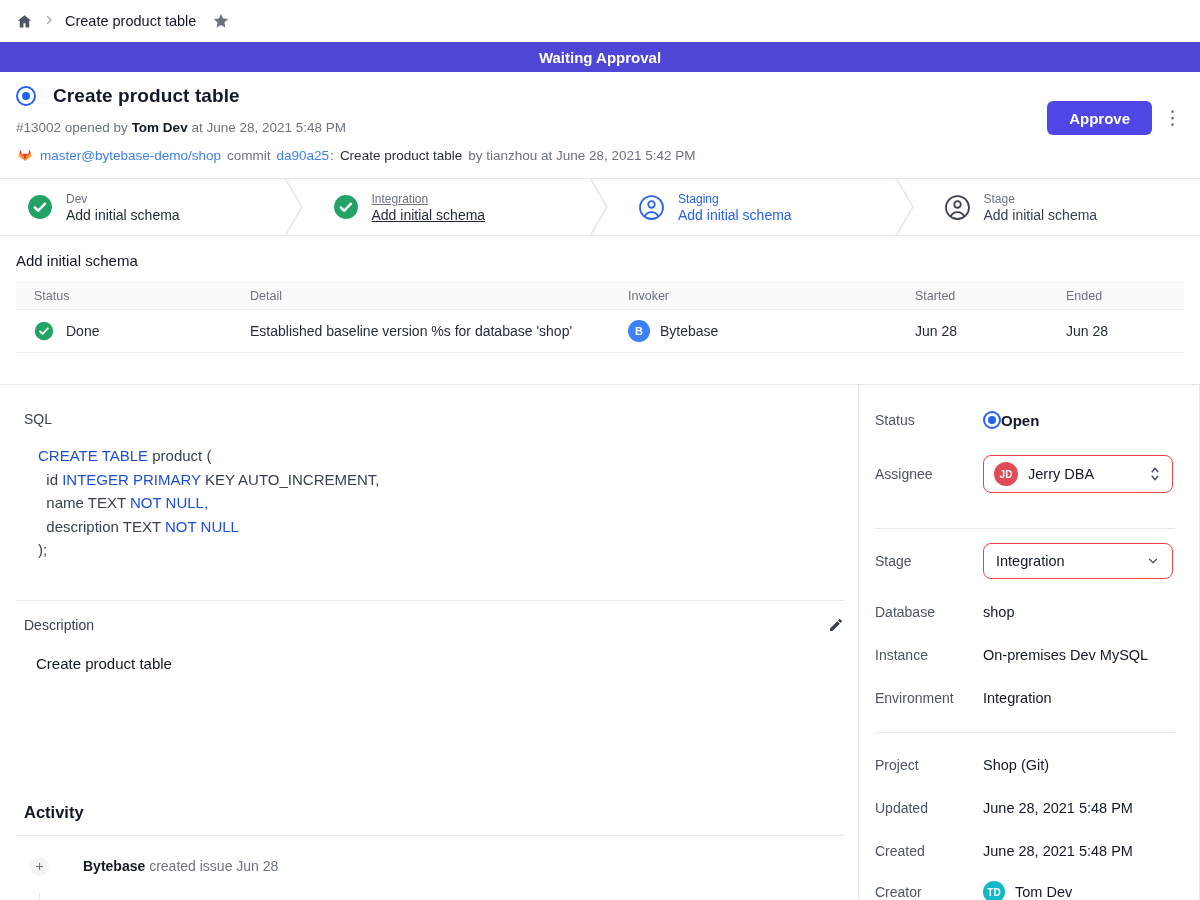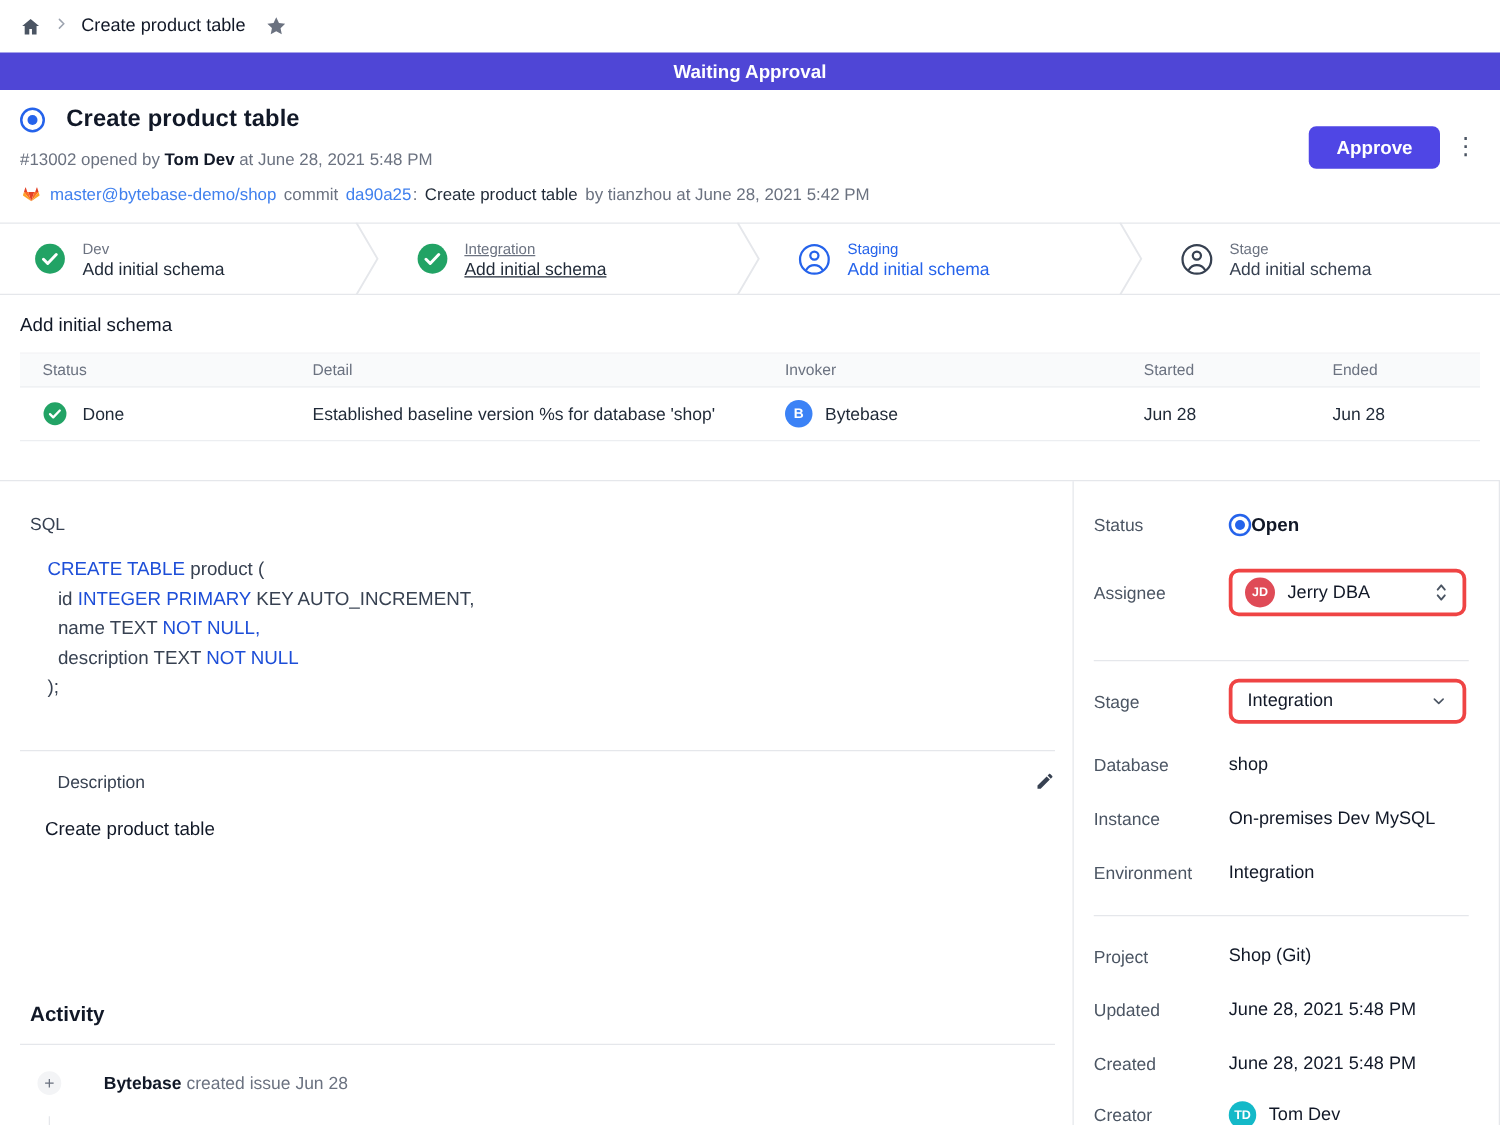--- a/index.html
+++ b/index.html
@@ -53,21 +53,21 @@
   .cell-status { display:flex; align-items:center; gap:12px; }
   .cell-invoker { display:flex; align-items:center; gap:10px; }
   .avatar { border-radius:50%; color:#fff; font-weight:700; display:inline-flex; align-items:center; justify-content:center; flex:none; }
   .avatar.b { width:22px; height:22px; background:#3b82f6; font-size:11px; }
 
   
   .content { display:flex; height:532px; border-top:1px solid #e5e7eb; border-right:1px solid #e5e7eb; }
   .main { width:858px; position:relative; }
   .side { width:341px; border-left:1px solid #e5e7eb; padding-left:16px; }
 
-  .sql-label, .desc-label { font-size:14px; color:#374151;margin-left:22px; }
+  .sql-label, .desc-label { font-size:14px; color:#374151; }
   .sql-label { margin:26px 0 0 24px; }
   .sql-code { margin:17px 0 0 38px; font-size:15px; line-height:23.5px; color:#374151; }
   .sql-line { white-space:pre; }
   .sql-line .kw { color:#1d4ed8; }
   .divider { border-top:1px solid #e5e7eb; margin:0 14px 0 16px; }
   .div1 { margin-top:38px; }
   .desc-head { margin:16px 14px 0 24px; display:flex; align-items:center; justify-content:space-between; }
   .desc-text { margin:22px 0 0 36px; font-size:15px; color:#111827; }
   .activity-heading { margin:131px 0 0 24px; font-size:16.5px; font-weight:700; color:#111827; }
   .div2 { margin-top:13px; }
@@ -79,21 +79,21 @@
   .timeline-line { position:absolute; left:39px; top:876px; height:30px; width:1px; background:#e5e7eb; }
   .main .timeline-line { top:508px; height:24px; }
 
   
   .srow { display:flex; align-items:center; }
   .srow .lbl { width:108px; flex:none; font-size:14px; color:#4b5563; }
   .srow .val { font-size:14.5px; color:#111827; font-weight:500; }
   .srow-status { margin-top:26px; }
   .srow-status .val { font-size:15px; margin-left:0;font-weight:bold; }
   .srow-assignee { margin-top:26px; }
-  .selectbox { width:190px; height:38px; border:3px solid #ef4444; border-radius:8px; display:flex; align-items:center;
+  .selectbox { width:190px; height:38px; border:1px solid #ef4444; border-radius:8px; display:flex; align-items:center;
     padding:0 10px; gap:10px; background:#fff; cursor:pointer; }
   .selectbox .val { flex:1; }
   .avatar.jd { width:24px; height:24px; background:#df4b57; font-size:10px; }
   .avatar.td { width:22px; height:22px; background:#14b9c8; font-size:10px; }
   .sdiv { border-top:1px solid #e5e7eb; margin-right:24px; }
   .sdiv1 { margin-top:35px; }
   .srow-stage { margin-top:14px; }
   .selectbox.stage-box { height:36px; padding:0 12px; }
   .srow-plain { margin-top:27px; height:16px; }
   .srow-db { margin-top:25px; }

